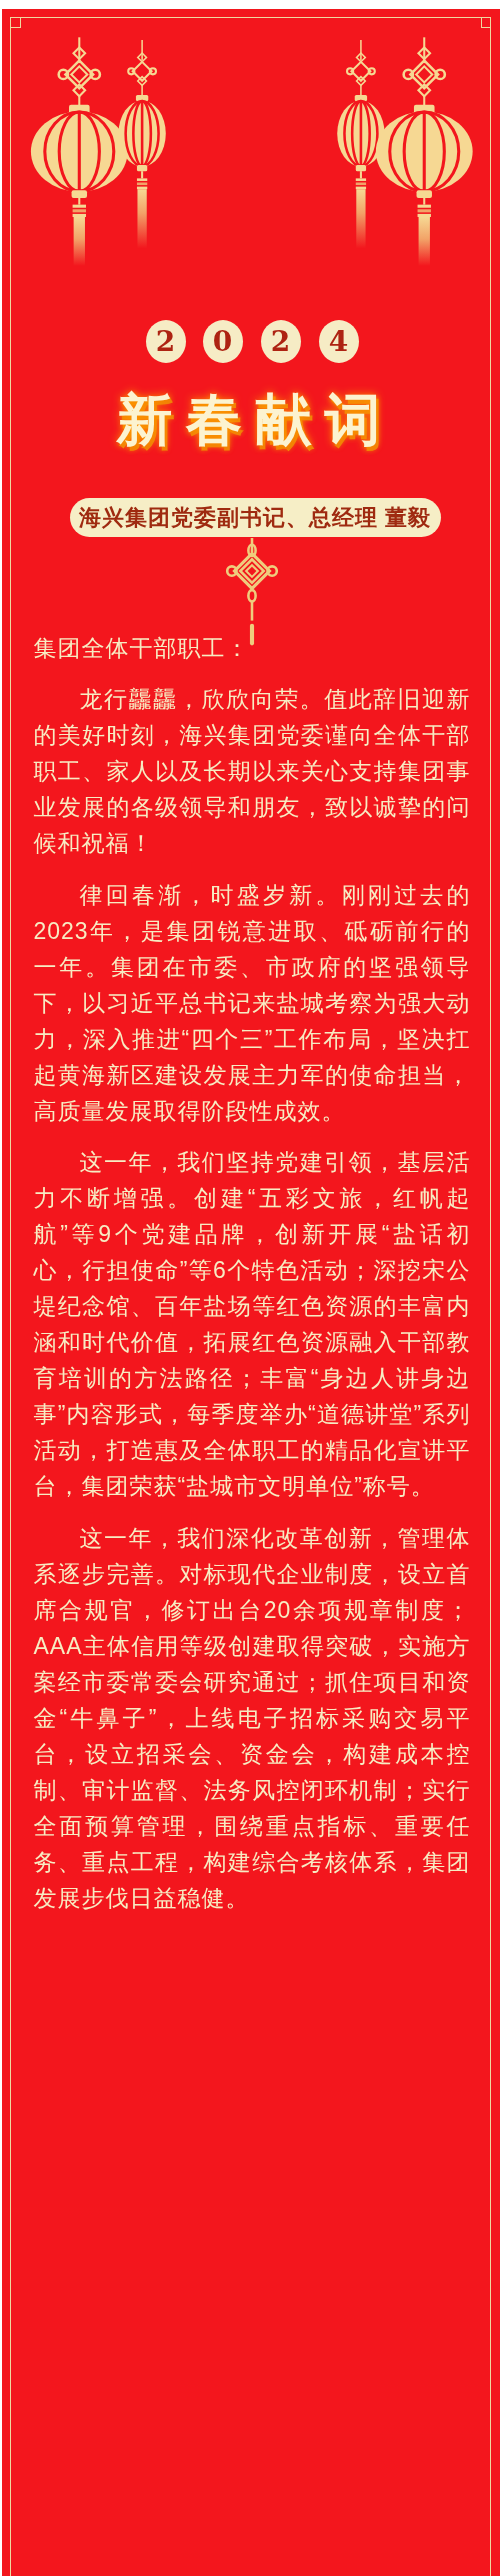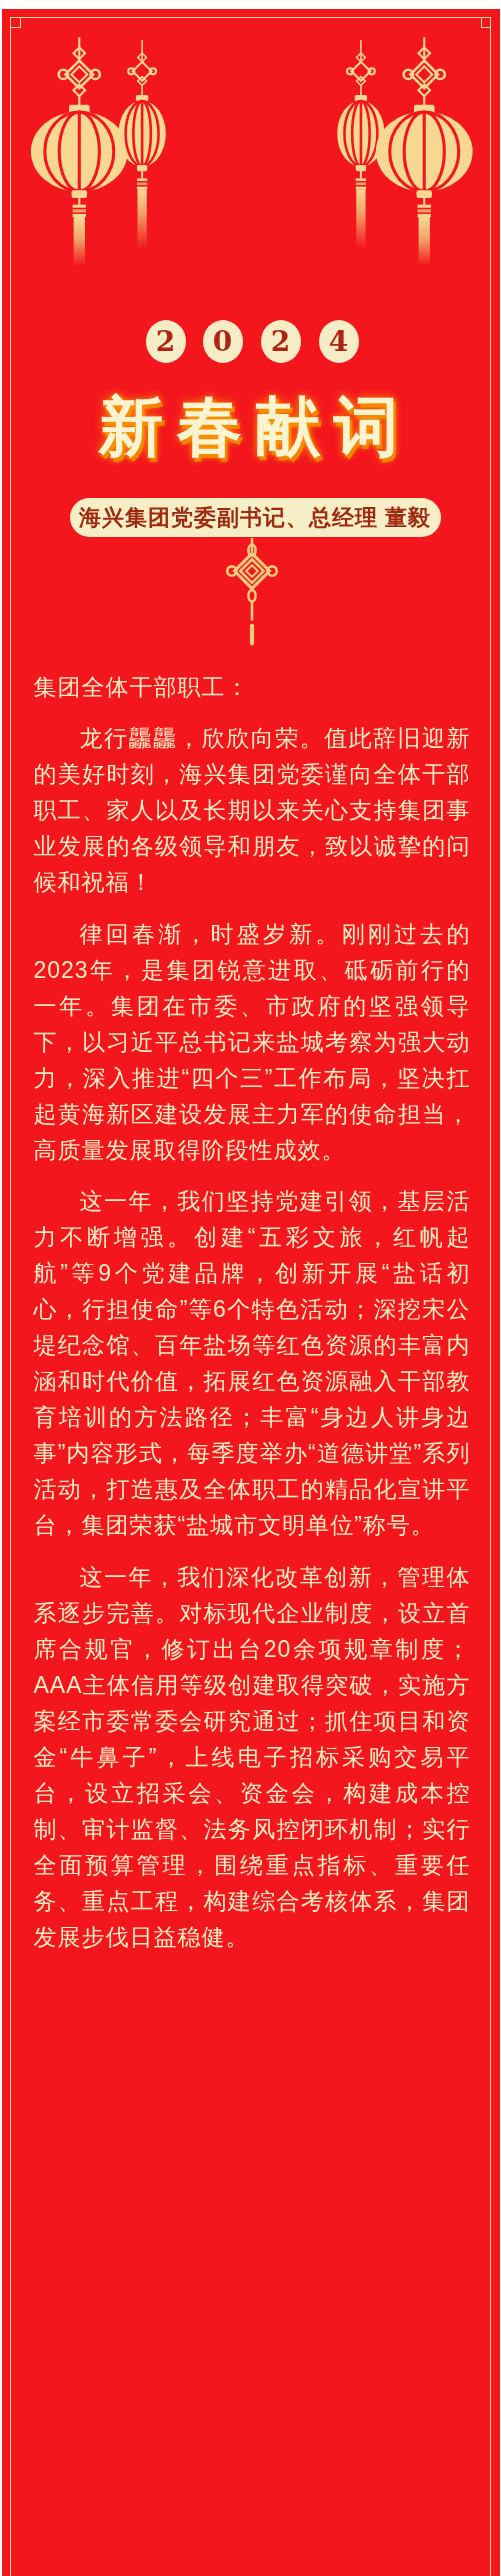--- a/index.html
+++ b/index.html
@@ -16,33 +16,33 @@
 
   .deco-svg { position:absolute; left:0; top:0; pointer-events:none; }
 
   
   .digit-circle { position:absolute; width:40px; height:43px; border-radius:50%;
                   background:#f6ecc5; text-align:center; }
   .digit-circle span { display:block; line-height:43px; font-family:"DejaVu Serif", serif;
                        font-weight:bold; font-size:28px; color:#ae2312; }
 
   .main-title { position:absolute; left:0; top:374px; width:501px; text-align:center;
-                font-size:65px; font-weight:900; letter-spacing:13.4px; padding-left:6.7px;
+                font-size:56px; font-weight:900; letter-spacing:13.4px; padding-left:6.7px;
                 box-sizing:border-box; color:#fcf3d0;
                 text-shadow:0 0 8.2px #ff9b00, 1.5px 3.1px 5.2px #f07800, 2.6px 3.6px 0 rgba(238,150,8,0.85); }
 
   .subtitle-pill { position:absolute; left:68px; top:489px; width:371px; height:39px;
                    background:#f6eec6; border-radius:19.6px; text-align:center; }
   .subtitle-pill span { display:block; line-height:39px; font-size:22px; font-weight:700;
                         color:#9f2a10; letter-spacing:1px; }
 
   .body-text { position:absolute; left:32px; top:621px; width:437px; color:#f7ecc3;
                font-size:23px; line-height:36px; letter-spacing:1px; text-align:justify; }
   .body-text p { margin:0 0 15.5px 0; text-indent:2em; }
-  .body-text p.salutation { text-indent:0;margin-top:39px; }
+  .body-text p.salutation { text-indent:0; }
 </style>
 </head>
 <body>
 
 <div class="page">
   <div class="card">
 
     <div class="frame">
       <div class="corner tl"></div>
       <div class="corner tr"></div>

